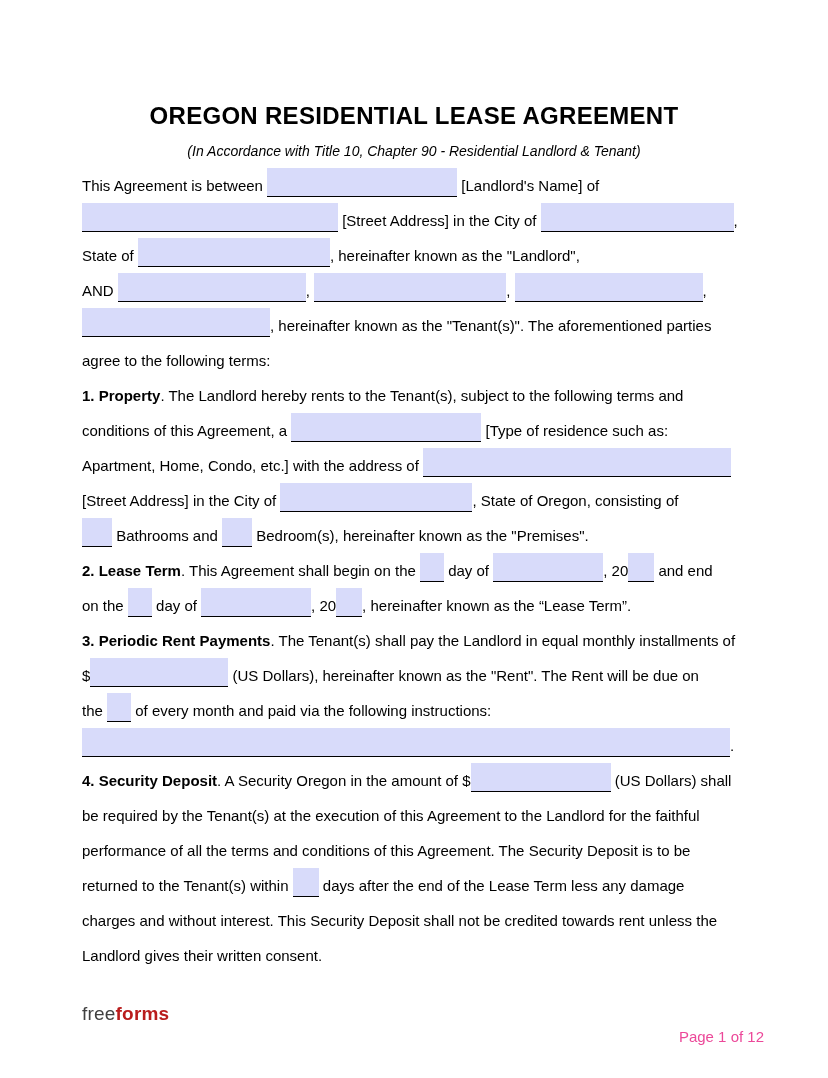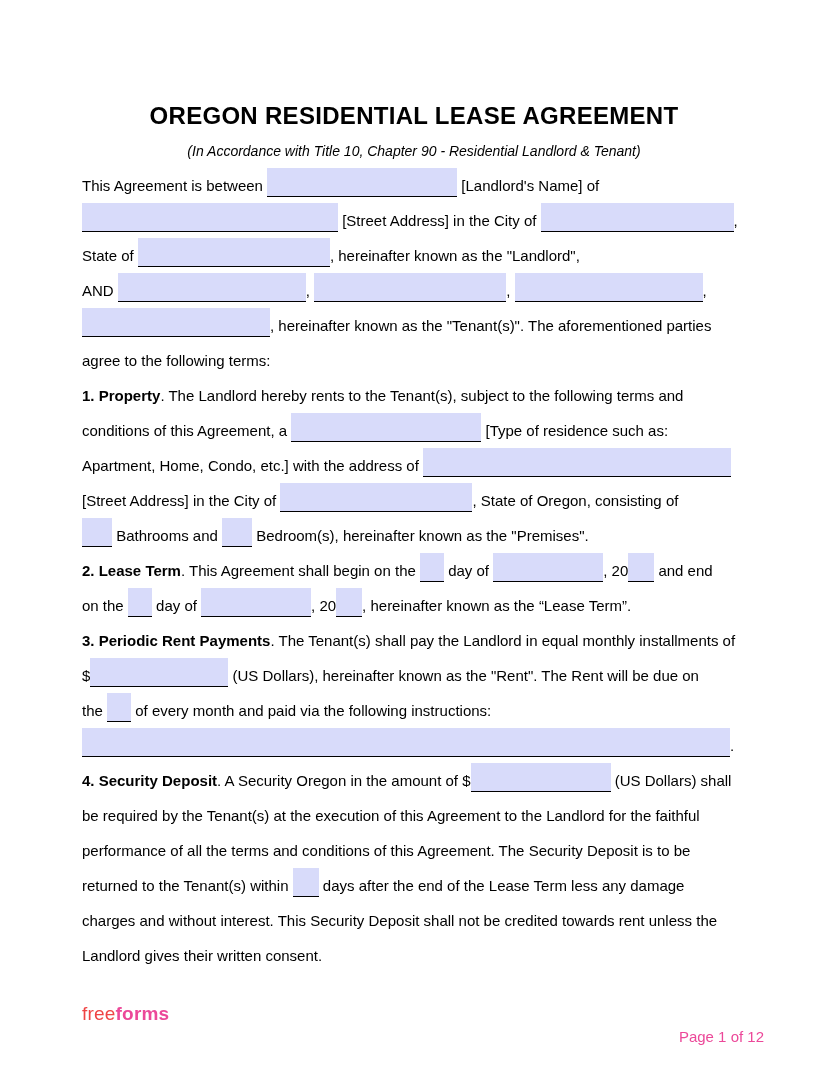--- a/index.html
+++ b/index.html
@@ -99,17 +99,17 @@
       <div class="line"><span class="run bold">4. Security Deposit</span><span class="run">. A Security Oregon in the amount of $</span><span class="blank" style="width: 140px; background: rgb(216, 219, 250); border-bottom-color: rgb(0, 0, 0);"></span><span class="run"> (US Dollars) shall</span></div>
       <div class="line"><span class="run">be required by the Tenant(s) at the execution of this Agreement to the Landlord for the faithful</span></div>
       <div class="line"><span class="run">performance of all the terms and conditions of this Agreement. The Security Deposit is to be</span></div>
       <div class="line"><span class="run">returned to the Tenant(s) within </span><span class="blank" style="width: 26px; background: rgb(216, 219, 250); border-bottom-color: rgb(0, 0, 0);"></span><span class="run"> days after the end of the Lease Term less any damage</span></div>
       <div class="line"><span class="run">charges and without interest. This Security Deposit shall not be credited towards rent unless the</span></div>
       <div class="line"><span class="run">Landlord gives their written consent.</span></div>
     </div>
 
   <div class="doc-footer">
     <div class="logo">
-      <span class="free" style="color: #ef4444;">free</span><span class="forms" style="color: #ec4899;">forms</span>
+      <span class="free" style="color: #404040;">free</span><span class="forms" style="color: #b91c1c;">forms</span>
     </div>
     <div class="page-num">Page 1 of 12</div>
   </div>
 </div>
 
 </body></html>

